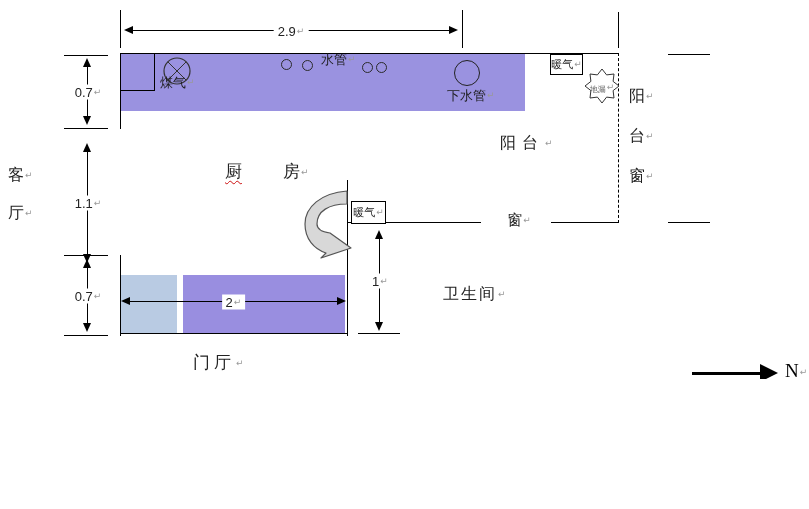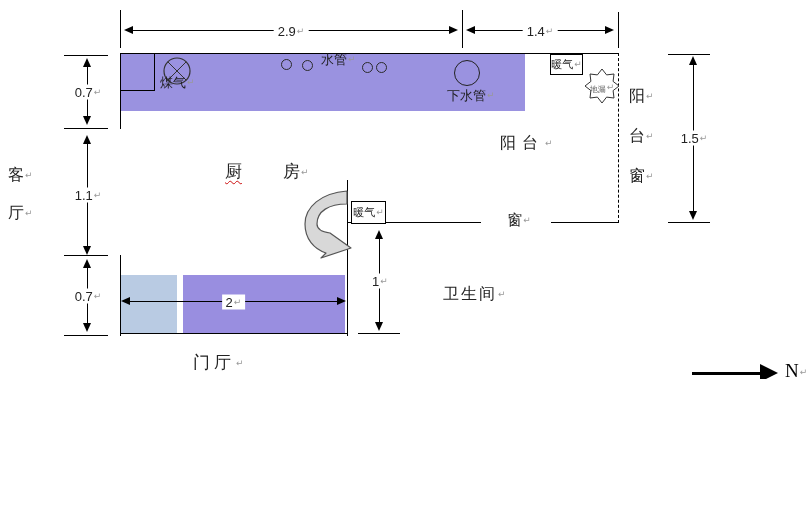--- a/index.html
+++ b/index.html
@@ -67,33 +67,27 @@
   <div class="hline" style="left:668px;top:54px;width:42px"></div>
   <div class="hline" style="left:668px;top:222px;width:42px"></div>
   <div class="hline" style="left:358px;top:333px;width:42px"></div>
 
   <div class="dim-h" style="left:124px;top:23px;width:334px">
     <span class="dline"></span>
     <span class="ah l"></span>
     <span class="ah r"></span>
     <span class="dlabel ret-after">2.9<span class="ret">↵</span></span>
   </div>
-  <div class="dim-h" style="left:466px;top:23px;width:148px">
-    <span class="dline"></span>
-    <span class="ah l"></span>
-    <span class="ah r"></span>
-    <span class="dlabel ret-after">1.4<span class="ret">↵</span></span>
-  </div>
   <div class="dim-v" style="left:80px;top:58px;height:67px">
     <span class="dline"></span>
     <span class="ah t"></span>
     <span class="ah b"></span>
     <span class="dlabel ret-after">0.7<span class="ret">↵</span></span>
   </div>
-  <div class="dim-v" style="left:80px;top:135px;height:120px">
+  <div class="dim-v" style="left:80px;top:143px;height:120px">
     <span class="dline"></span>
     <span class="ah t"></span>
     <span class="ah b"></span>
     <span class="dlabel ret-after">1.1<span class="ret">↵</span></span>
   </div>
   <div class="dim-v" style="left:80px;top:259px;height:73px">
     <span class="dline"></span>
     <span class="ah t"></span>
     <span class="ah b"></span>
     <span class="dlabel ret-after">0.7<span class="ret">↵</span></span>
@@ -102,26 +96,20 @@
     <span class="dline"></span>
     <span class="ah t"></span>
     <span class="ah b"></span>
     <span class="dlabel ret-after">1<span class="ret">↵</span></span>
   </div>
   <div class="dim-h" style="left:121px;top:294px;width:225px">
     <span class="dline"></span>
     <span class="ah l"></span>
     <span class="ah r"></span>
     <span class="dlabel ret-after">2<span class="ret">↵</span></span>
-  </div>
-  <div class="dim-v" style="left:686px;top:56px;height:164px">
-    <span class="dline"></span>
-    <span class="ah t"></span>
-    <span class="ah b"></span>
-    <span class="dlabel ret-after">1.5<span class="ret">↵</span></span>
   </div>
 
   <svg class="abs" style="left:162px;top:56px" width="30" height="30">
     <circle cx="15" cy="15" r="13" fill="none" stroke="#333" stroke-width="1.2"></circle>
     <line x1="5.8" y1="5.8" x2="24.2" y2="24.2" stroke="#333" stroke-width="1"></line>
     <line x1="24.2" y1="5.8" x2="5.8" y2="24.2" stroke="#333" stroke-width="1"></line>
   </svg>
   <span class="flabel ret-after" style="left:160px;top:74px">煤气<span class="ret">↵</span></span>
 
   <div class="circle" style="left:281px;top:59px;width:9px;height:9px"></div>

